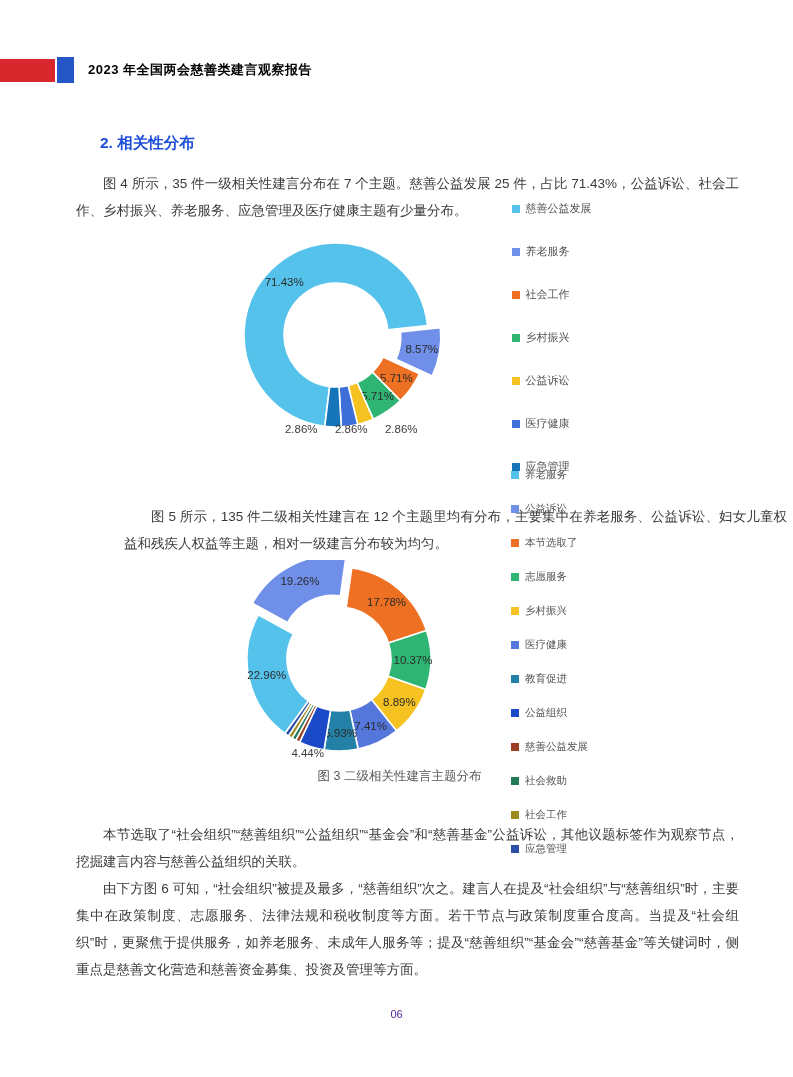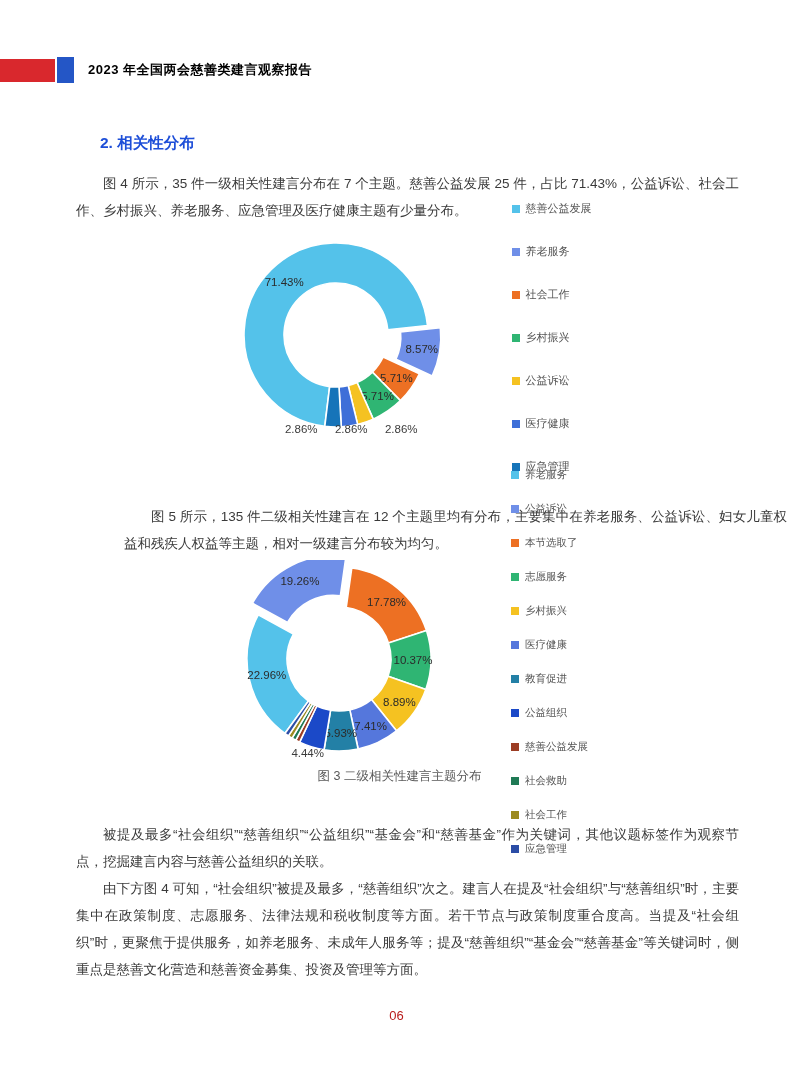--- a/index.html
+++ b/index.html
@@ -29,21 +29,21 @@
   .fig4 .legend-item{margin:6px 0;}
   .fig5 .legend-item{margin:2px 0;}
   .legend-marker{width:8px;height:8px;flex:0 0 8px;margin-right:6px;}
   .fig4 .legend-label{font-size:11px;color:#555;}
   .fig5 .legend-label{font-size:10.5px;color:#555;}
   .caption{position:absolute;left:68px;width:663px;text-align:center;font-size:12.5px;color:#595959;}
   .cap4{top:445px;}
   .cap5{top:768px;}
   
   .page-num{position:absolute;top:1008px;left:0;width:100%;text-align:center;
-            font-size:13px;color:#b91c1c;}
+            font-size:11px;color:#4c1d95;}
   svg text{font-family:"Liberation Sans", sans-serif;}
 </style>
 </head>
 <body>
 
 <div class="page">
 
   <div class="hdr">
     <div class="hdr-red"></div>
     <div class="hdr-blue"></div>
@@ -176,18 +176,18 @@
         </div>
         <div class="legend-item">
           <span class="legend-marker" style="background: rgb(43, 77, 166);"></span>
           <span class="legend-label">应急管理</span>
         </div>
       </div>
   </div>
 
   <div class="caption cap5">图 3 二级相关性建言主题分布</div>
 
-  <p class="para p3">被提及最多“社会组织”“慈善组织”“公益组织”“基金会”和“慈善基金”作为关键词，其他议题标签作为观察节点，挖掘建言内容与慈善公益组织的关联。</p>
-  <p class="para p4">由下方图 4 可知，“社会组织”被提及最多，“慈善组织”次之。建言人在提及“社会组织”与“慈善组织”时，主要集中在政策制度、志愿服务、法律法规和税收制度等方面。若干节点与政策制度重合度高。当提及“社会组织”时，更聚焦于提供服务，如养老服务、未成年人服务等；提及“慈善组织”“基金会”“慈善基金”等关键词时，侧重点是慈善文化营造和慈善资金募集、投资及管理等方面。</p>
+  <p class="para p3">本节选取了“社会组织”“慈善组织”“公益组织”“基金会”和“慈善基金”公益诉讼，其他议题标签作为观察节点，挖掘建言内容与慈善公益组织的关联。</p>
+  <p class="para p4">由下方图 6 可知，“社会组织”被提及最多，“慈善组织”次之。建言人在提及“社会组织”与“慈善组织”时，主要集中在政策制度、志愿服务、法律法规和税收制度等方面。若干节点与政策制度重合度高。当提及“社会组织”时，更聚焦于提供服务，如养老服务、未成年人服务等；提及“慈善组织”“基金会”“慈善基金”等关键词时，侧重点是慈善文化营造和慈善资金募集、投资及管理等方面。</p>
 
   <div class="page-num">06</div>
 
 </div>
 
 </body></html>

